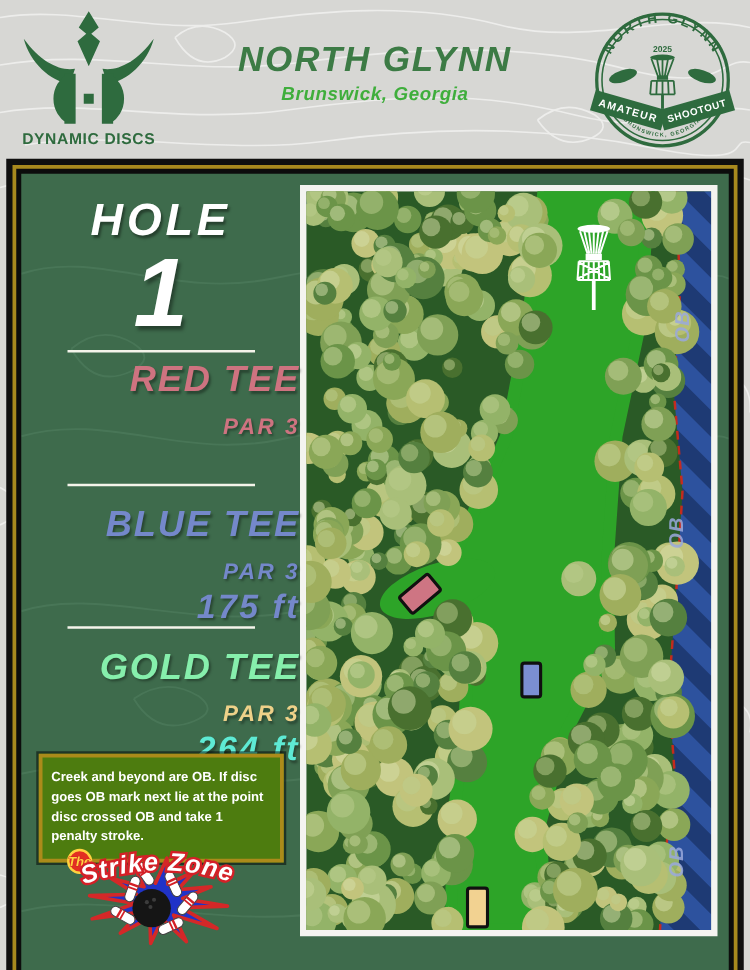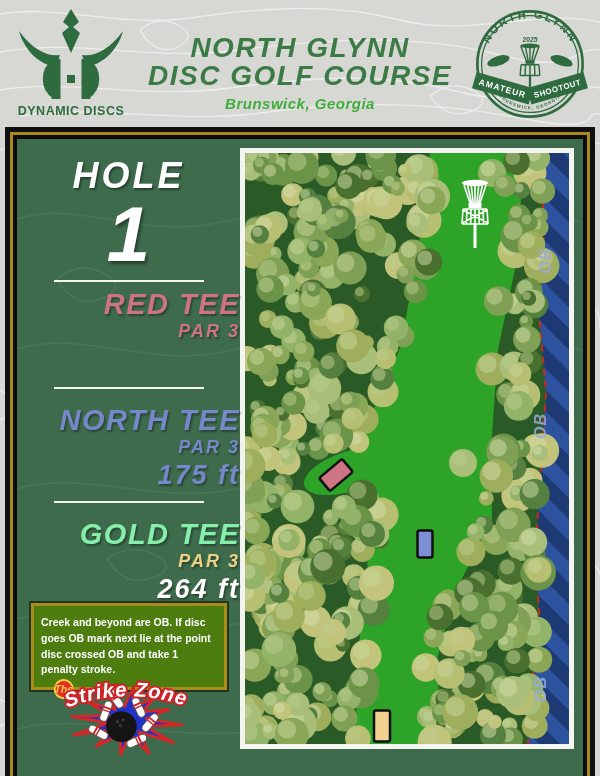--- a/index.html
+++ b/index.html
@@ -27,21 +27,21 @@
   .hole-label{position:absolute;top:16px;width:223px;text-align:center;color:#fff;
               font-size:36px;font-weight:700;font-style:italic;letter-spacing:3px;
               text-shadow:1.5px 2px 2px rgba(0,0,0,.4);}
   .hole-number{position:absolute;top:50px;width:223px;text-align:center;color:#fff;
                font-size:78px;font-weight:700;font-style:italic;
                text-shadow:2px 3px 3px rgba(0,0,0,.4);}
   .divider{position:absolute;left:37px;width:150px;height:2px;background:#f4f4ea;}
   .tee-block{position:absolute;width:223px;text-align:right;font-style:italic;font-weight:700;
              text-shadow:1.5px 2px 2px rgba(0,0,0,.35);}
   .tee-name{font-size:29px;letter-spacing:1.5px;line-height:1.05;white-space:nowrap;}
-  .tee-par{font-size:18px;letter-spacing:2px;margin-top:2px;padding-left:48px;}
+  .tee-par{font-size:18px;letter-spacing:2px;margin-top:12px;padding-left:48px;}
   .tee-dist{font-size:27px;letter-spacing:2px;margin-top:2px;}
   .note-box{position:absolute;left:14px;top:464px;width:196px;box-sizing:border-box;
             background:#4d7c0f;border:3px solid #ab8b1a;box-shadow:0 0 0 2px rgba(0,0,0,.5);
             padding:9px 7px;color:#fff;font-size:10.5px;font-weight:700;
             text-align:left;line-height:1.5;}
   .strike-logo{position:absolute;left:22px;top:528px;}
   
   .map-frame{position:absolute;left:223px;top:9px;width:334px;height:601px;
              background:#f4f4f0;padding:5px;box-sizing:border-box;z-index:1;}
 </style>
@@ -71,21 +71,20 @@
     <g fill="none" stroke-width="9" stroke="#2e6b3e">
       <path d="M44,53 L44,93 M44,57 A19,19 0 0 0 44,89"></path>
       <path d="M74,53 L74,93 M74,57 A19,19 0 0 1 74,89"></path>
     </g>
     <rect x="55" y="69" width="8" height="8" fill="#2e6b3e"></rect>
     <text x="59" y="109" text-anchor="middle" font-size="12.5" font-weight="700" letter-spacing="0.5" fill="#2e6b3e">DYNAMIC DISCS</text>
   </svg>
 
   <div class="title-block">
     <div class="title-line" style="color: rgb(60, 123, 69);">NORTH GLYNN</div>
-    <div class="title-line" style="color: rgb(60, 123, 69);">DISC GOLF COURSE</div>
     <div class="subtitle" style="color: rgb(63, 174, 60);">Brunswick, Georgia</div>
   </div>
 
   <svg class="badge" width="128" height="120" viewBox="0 0 120 114">
     <defs>
       <path id="arcTop" d="M16.7,49.4 A44,44 0 0 1 103.3,49.4"></path>
       <path id="arcBottom" d="M21.5,73 A41,41 0 0 0 98.5,73"></path>
     </defs>
     <g fill="none" stroke="#2e6b3e">
       <circle cx="60" cy="57" r="50" stroke-width="2.5"></circle>
@@ -142,31 +141,31 @@
       <div class="divider" style="top:141px"></div>
 
       <div class="tee-block" style="top:150px">
         <div class="tee-name" style="color: rgb(206, 115, 128);">RED TEE</div>
         <div class="tee-par" style="color: rgb(206, 115, 128);">PAR 3</div>
       </div>
 
       <div class="divider" style="top:248px"></div>
 
       <div class="tee-block" style="top:266px">
-        <div class="tee-name" style="color: rgb(116, 136, 202);">NORTH TEE</div>
+        <div class="tee-name" style="color: rgb(116, 136, 202);">BLUE TEE</div>
         <div class="tee-par" style="color: rgb(116, 136, 202);">PAR 3</div>
         <div class="tee-dist" style="color: rgb(116, 136, 202);">175 ft</div>
       </div>
 
       <div class="divider" style="top:362px"></div>
 
       <div class="tee-block" style="top:380px">
         <div class="tee-name" style="color: #86efac;">GOLD TEE</div>
         <div class="tee-par" style="color: rgb(238, 209, 137);">PAR 3</div>
-        <div class="tee-dist" style="color: #ffffff;">264 ft</div>
+        <div class="tee-dist" style="color: #5eead4;">264 ft</div>
       </div>
 
       <div class="note-box">
         <span>Creek and beyond are OB. If disc goes OB mark next lie at the point disc crossed OB and take 1 penalty stroke.</span>
       </div>
 
       <svg class="strike-logo" width="180" height="96" viewBox="0 0 180 100">
         <defs>
           <path id="szarc" d="M16,46 Q88,16 158,44"></path>
           <g id="pin">

